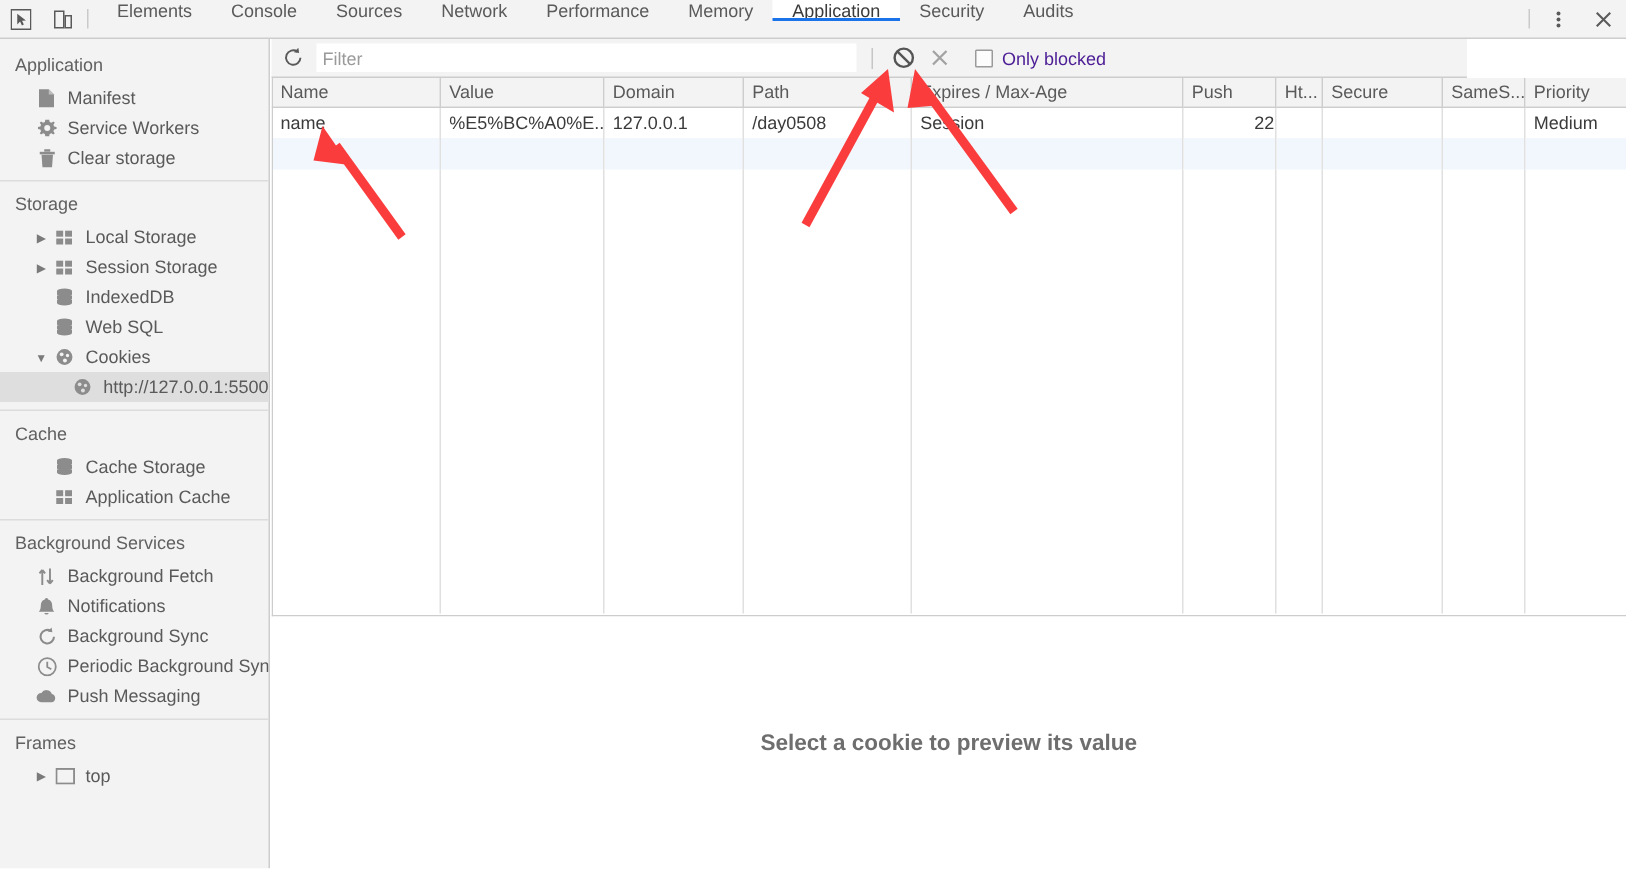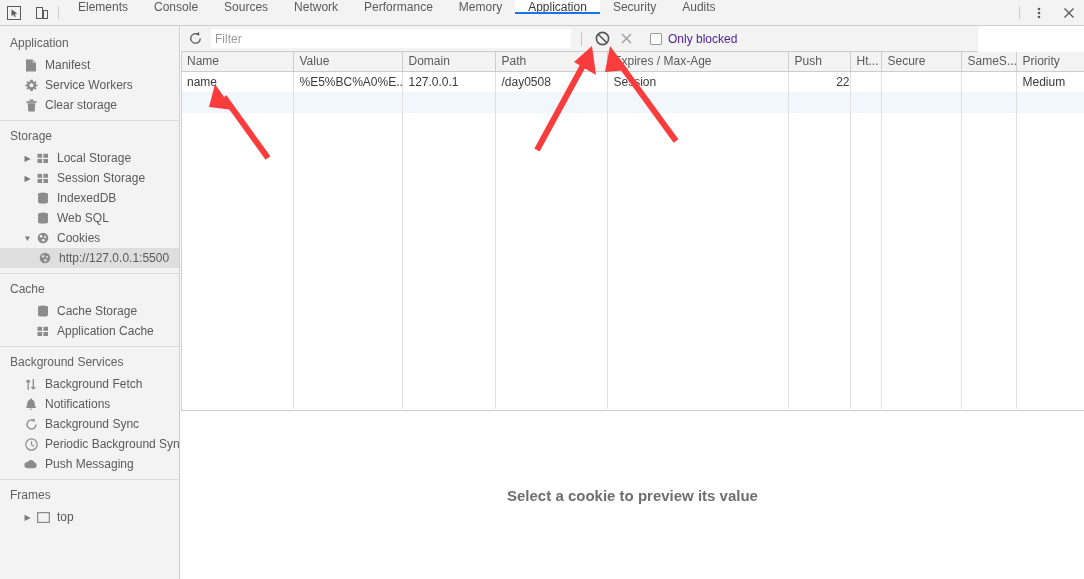--- a/index.html
+++ b/index.html
@@ -67,21 +67,21 @@
   }
   .sb-divider { height: 1px; background: #dcdcdc; margin: 5px 0 4px 0; }
   .sb-item {
     display: flex; align-items: center;
     height: 20px; padding-left: 10px;
     font-size: 12px; color: #5a5a5a;
     cursor: pointer; white-space: nowrap;
   }
   .sb-item.indent1 { padding-left: 22px; }
   .sb-item.indent2 { padding-left: 36px; }
-  .sb-item.selected { background: #dedede; }
+  .sb-item.selected { background: #dedede; justify-content: flex-end; }
   .sb-arrow {
     width: 11px; min-width: 11px; display: inline-flex;
     align-items: center; justify-content: center;
     font-size: 8px; color: #7a7a7a; margin-right: 1px;
   }
   .sb-arrow.spacer { color: transparent; }
   .sb-ico {
     width: 18px; min-width: 18px; display: inline-flex;
     align-items: center; justify-content: center; margin-right: 5px;
   }

